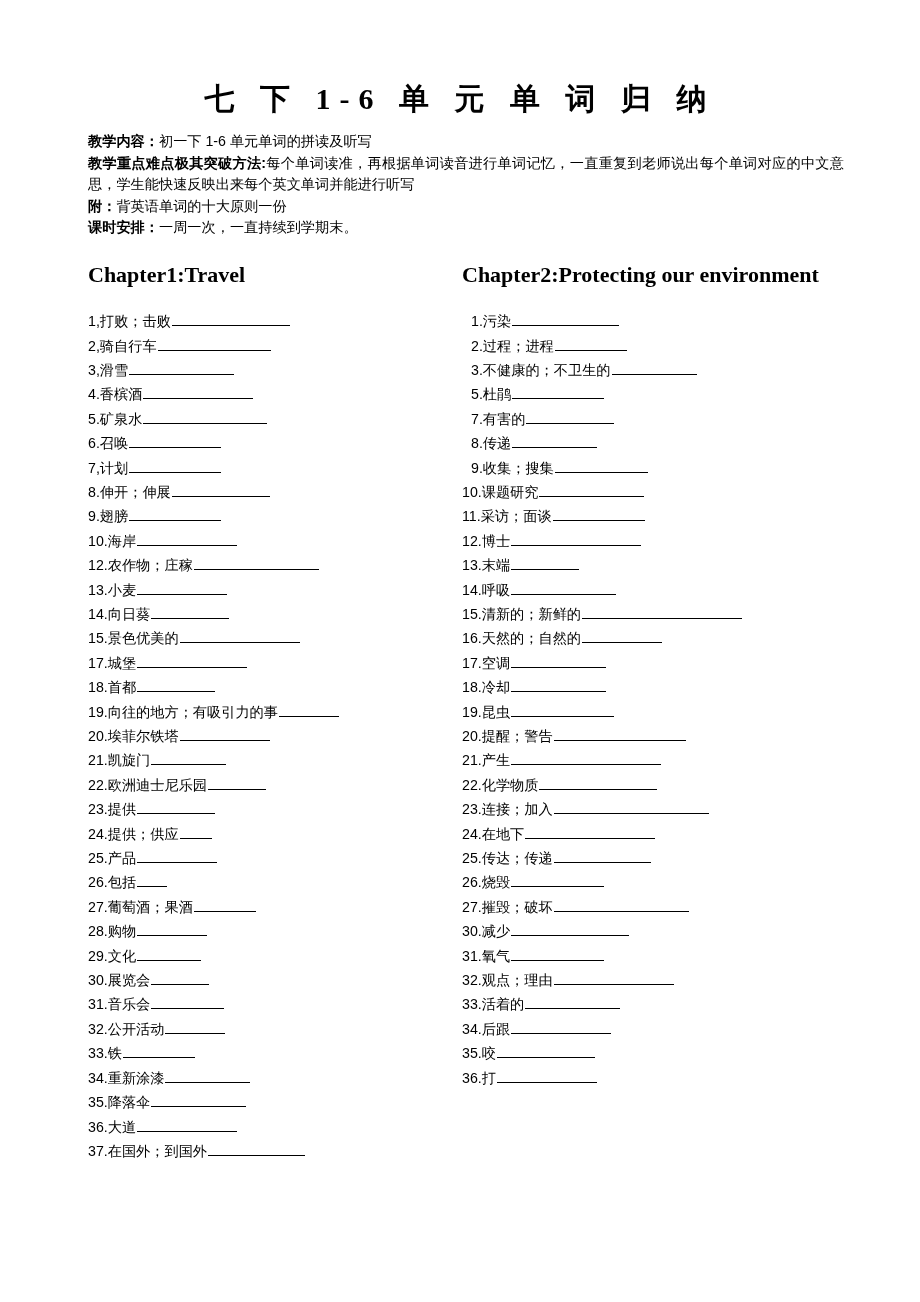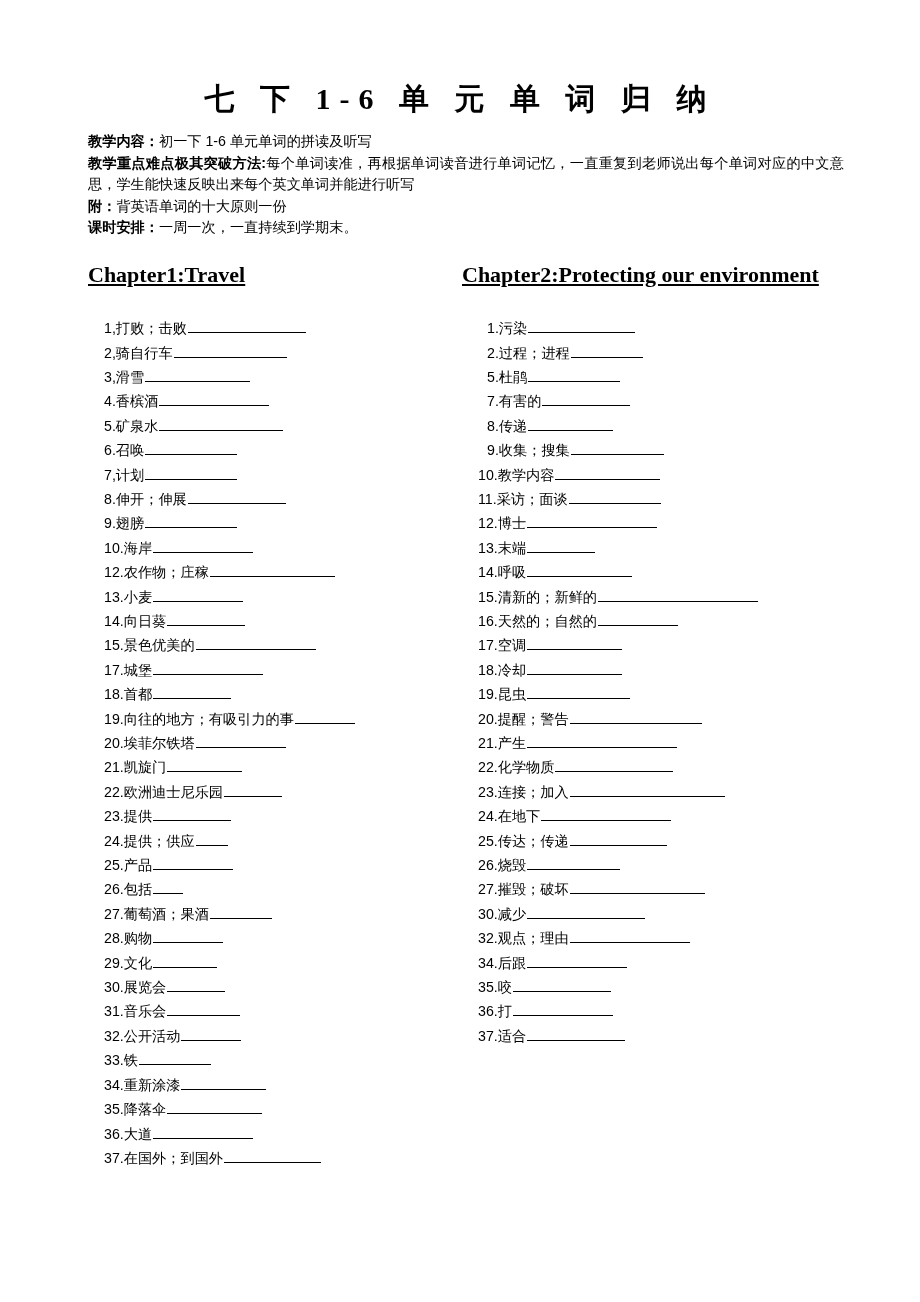--- a/index.html
+++ b/index.html
@@ -65,27 +65,26 @@
     position: absolute;
     top: 0;
   }
   .col-left { left: 88px; width: 350px; }
   .col-right { left: 462px; width: 380px; }
   .chapter-head {
     font-family: "Liberation Serif", "DejaVu Serif", serif;
     font-size: 22px;
     font-weight: 700;
     line-height: 1.05;
-    margin: 0 0 30px 0;
+    margin: 0 0 23px 0;
     white-space: nowrap;
-    text-decoration: underline;
   }
   .vocab-list {
     list-style: none;
-    margin: 16px;
+    margin: 0;
     padding: 0;
   }
   .vocab-item {
     font-family: "Liberation Sans", "DejaVu Sans", sans-serif;
     font-size: 14.2px;
     line-height: 24.4px;
     white-space: nowrap;
     margin: 0;
     padding: 0;
   }
@@ -152,45 +151,47 @@
           <li class="vocab-item"><span class="num">35.</span><span class="term">降落伞</span><span class="blank" style="width: 95px;"></span></li>
           <li class="vocab-item"><span class="num">36.</span><span class="term">大道</span><span class="blank" style="width: 100px;"></span></li>
           <li class="vocab-item"><span class="num">37.</span><span class="term">在国外；到国外</span><span class="blank" style="width: 97px;"></span></li>
         </ul>
     </div>
     <div class="col col-right">
       <h2 class="chapter-head">Chapter2:Protecting our environment</h2>
       <ul class="vocab-list">
           <li class="vocab-item indent-1"><span class="num">1.</span><span class="term">污染</span><span class="blank" style="width: 107px;"></span></li>
           <li class="vocab-item indent-1"><span class="num">2.</span><span class="term">过程；进程</span><span class="blank" style="width: 72px;"></span></li>
+          <li class="vocab-item indent-1"><span class="num">3.</span><span class="term">不健康的；不卫生的</span><span class="blank" style="width: 85px;"></span></li>
           <li class="vocab-item indent-1"><span class="num">5.</span><span class="term">杜鹃</span><span class="blank" style="width: 92px;"></span></li>
           <li class="vocab-item indent-1"><span class="num">7.</span><span class="term">有害的</span><span class="blank" style="width: 88px;"></span></li>
           <li class="vocab-item indent-1"><span class="num">8.</span><span class="term">传递</span><span class="blank" style="width: 85px;"></span></li>
           <li class="vocab-item indent-1"><span class="num">9.</span><span class="term">收集；搜集</span><span class="blank" style="width: 93px;"></span></li>
-          <li class="vocab-item"><span class="num">10.</span><span class="term">教学内容</span><span class="blank" style="width: 105px;"></span></li>
+          <li class="vocab-item"><span class="num">10.</span><span class="term">课题研究</span><span class="blank" style="width: 105px;"></span></li>
           <li class="vocab-item"><span class="num">11.</span><span class="term">采访；面谈</span><span class="blank" style="width: 92px;"></span></li>
           <li class="vocab-item"><span class="num">12.</span><span class="term">博士</span><span class="blank" style="width: 130px;"></span></li>
           <li class="vocab-item"><span class="num">13.</span><span class="term">末端</span><span class="blank" style="width: 68px;"></span></li>
           <li class="vocab-item"><span class="num">14.</span><span class="term">呼吸</span><span class="blank" style="width: 105px;"></span></li>
           <li class="vocab-item"><span class="num">15.</span><span class="term">清新的；新鲜的</span><span class="blank" style="width: 160px;"></span></li>
           <li class="vocab-item"><span class="num">16.</span><span class="term">天然的；自然的</span><span class="blank" style="width: 80px;"></span></li>
           <li class="vocab-item"><span class="num">17.</span><span class="term">空调</span><span class="blank" style="width: 95px;"></span></li>
           <li class="vocab-item"><span class="num">18.</span><span class="term">冷却</span><span class="blank" style="width: 95px;"></span></li>
           <li class="vocab-item"><span class="num">19.</span><span class="term">昆虫</span><span class="blank" style="width: 103px;"></span></li>
           <li class="vocab-item"><span class="num">20.</span><span class="term">提醒；警告</span><span class="blank" style="width: 132px;"></span></li>
           <li class="vocab-item"><span class="num">21.</span><span class="term">产生</span><span class="blank" style="width: 150px;"></span></li>
           <li class="vocab-item"><span class="num">22.</span><span class="term">化学物质</span><span class="blank" style="width: 118px;"></span></li>
           <li class="vocab-item"><span class="num">23.</span><span class="term">连接；加入</span><span class="blank" style="width: 155px;"></span></li>
           <li class="vocab-item"><span class="num">24.</span><span class="term">在地下</span><span class="blank" style="width: 130px;"></span></li>
           <li class="vocab-item"><span class="num">25.</span><span class="term">传达；传递</span><span class="blank" style="width: 97px;"></span></li>
           <li class="vocab-item"><span class="num">26.</span><span class="term">烧毁</span><span class="blank" style="width: 93px;"></span></li>
           <li class="vocab-item"><span class="num">27.</span><span class="term">摧毁；破坏</span><span class="blank" style="width: 135px;"></span></li>
           <li class="vocab-item"><span class="num">30.</span><span class="term">减少</span><span class="blank" style="width: 118px;"></span></li>
+          <li class="vocab-item"><span class="num">31.</span><span class="term">氧气</span><span class="blank" style="width: 93px;"></span></li>
           <li class="vocab-item"><span class="num">32.</span><span class="term">观点；理由</span><span class="blank" style="width: 120px;"></span></li>
+          <li class="vocab-item"><span class="num">33.</span><span class="term">活着的</span><span class="blank" style="width: 95px;"></span></li>
           <li class="vocab-item"><span class="num">34.</span><span class="term">后跟</span><span class="blank" style="width: 100px;"></span></li>
           <li class="vocab-item"><span class="num">35.</span><span class="term">咬</span><span class="blank" style="width: 98px;"></span></li>
           <li class="vocab-item"><span class="num">36.</span><span class="term">打</span><span class="blank" style="width: 100px;"></span></li>
-          <li class="vocab-item"><span class="num">37.</span><span class="term">适合</span><span class="blank" style="width: 98px;"></span></li>
         </ul>
     </div>
   </div>
 
 </div>
 
 </body></html>

